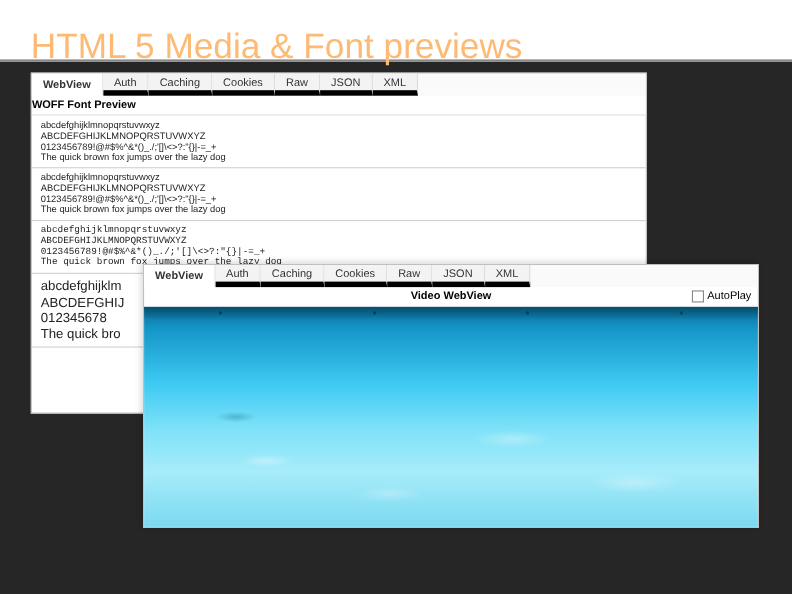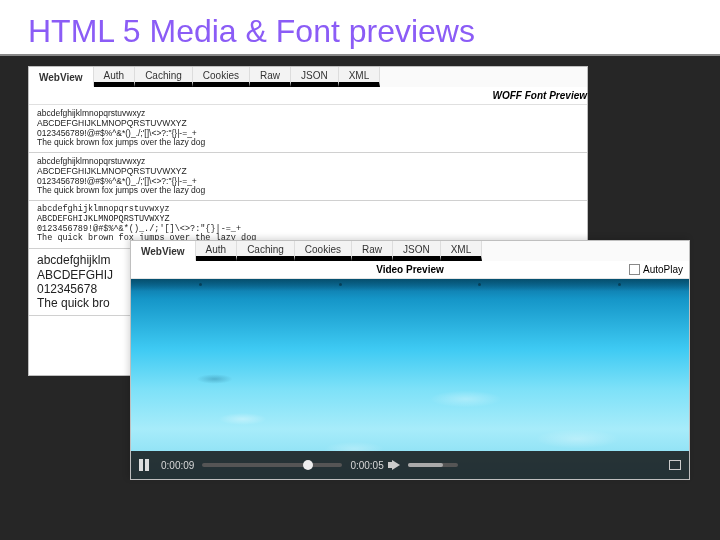--- a/index.html
+++ b/index.html
@@ -4,22 +4,22 @@
 <style>
   * { box-sizing: border-box; margin: 0; padding: 0; }
   body {
     width: 720px; height: 540px;
     background: #262626;
     font-family: "Segoe UI", Tahoma, sans-serif;
     position: relative;
     overflow: hidden;
   }
   .slide-title {
-    position: absolute; top: 13px; left: 28px;
-    font-size: 32px; color: #8b5cf6; font-weight: 400;
+    position: absolute; top: 24px; left: 28px;
+    font-size: 32px; color: #fdba74; font-weight: 400;
     background: transparent;
   }
   .title-band {
     position: absolute; top: 0; left: 0; width: 100%; height: 56px;
     background: #fff;
     border-bottom: 2px solid #888;
   }
   
   .font-panel {
     position: absolute; top: 66px; left: 28px;
@@ -39,25 +39,24 @@
     background: #f3f3f3;
     border-bottom: 5px solid #000000;
     display: flex; align-items: center;
     cursor: pointer;
   }
   .tab.active {
     background: #fff; font-weight: 700;
     border-bottom: 1px solid #fff;
   }
   .panel-title {
-    text-align: right; font-size: 10px; font-weight: 700;
+    text-align: left; font-size: 10px; font-weight: 700;
     padding: 3px 0;
     background: #fff;
     border-bottom: 1px solid #e0e0e0;
-    font-style: italic;
   }
   .font-block {
     padding: 4px 8px;
     border-bottom: 1px solid #d0d0d0;
     font-size: 8.5px; line-height: 1.15;
     color: #222;
     font-family: Arial, sans-serif;
   }
   .font-block.big { font-size: 12px; line-height: 1.2; }
   
@@ -182,45 +181,29 @@
   <div class="tabs">
     <div class="tab active">WebView</div>
     <div class="tab">Auth</div>
     <div class="tab">Caching</div>
     <div class="tab">Cookies</div>
     <div class="tab">Raw</div>
     <div class="tab">JSON</div>
     <div class="tab">XML</div>
   </div>
   <div class="video-header">
-    <div class="vtitle">Video Preview</div>
+    <div class="vtitle">Video WebView</div>
     <label class="autoplay">
       <span class="cbox"></span>
       <span>AutoPlay</span>
     </label>
   </div>
   <div class="video-area">
     <div class="reflect"></div>
     <div class="dots">
       <span class="dot"></span>
         <span class="dot"></span>
         <span class="dot"></span>
         <span class="dot"></span>
     </div>
     <div class="water-ripple"></div>
-    <div class="controls">
-      <div class="play-btn">
-        <span></span>
-        <span></span>
-      </div>
-      <span>0:00:09</span>
-      <div class="seek">
-        <div class="knob"></div>
-      </div>
-      <span>0:00:05</span>
-      <div class="vol-ico"></div>
-      <div class="vol">
-          <div class="fill"></div>
-        </div>
-      <div class="fs-ico"></div>
-    </div>
   </div>
 </div>
 
 </body></html>

